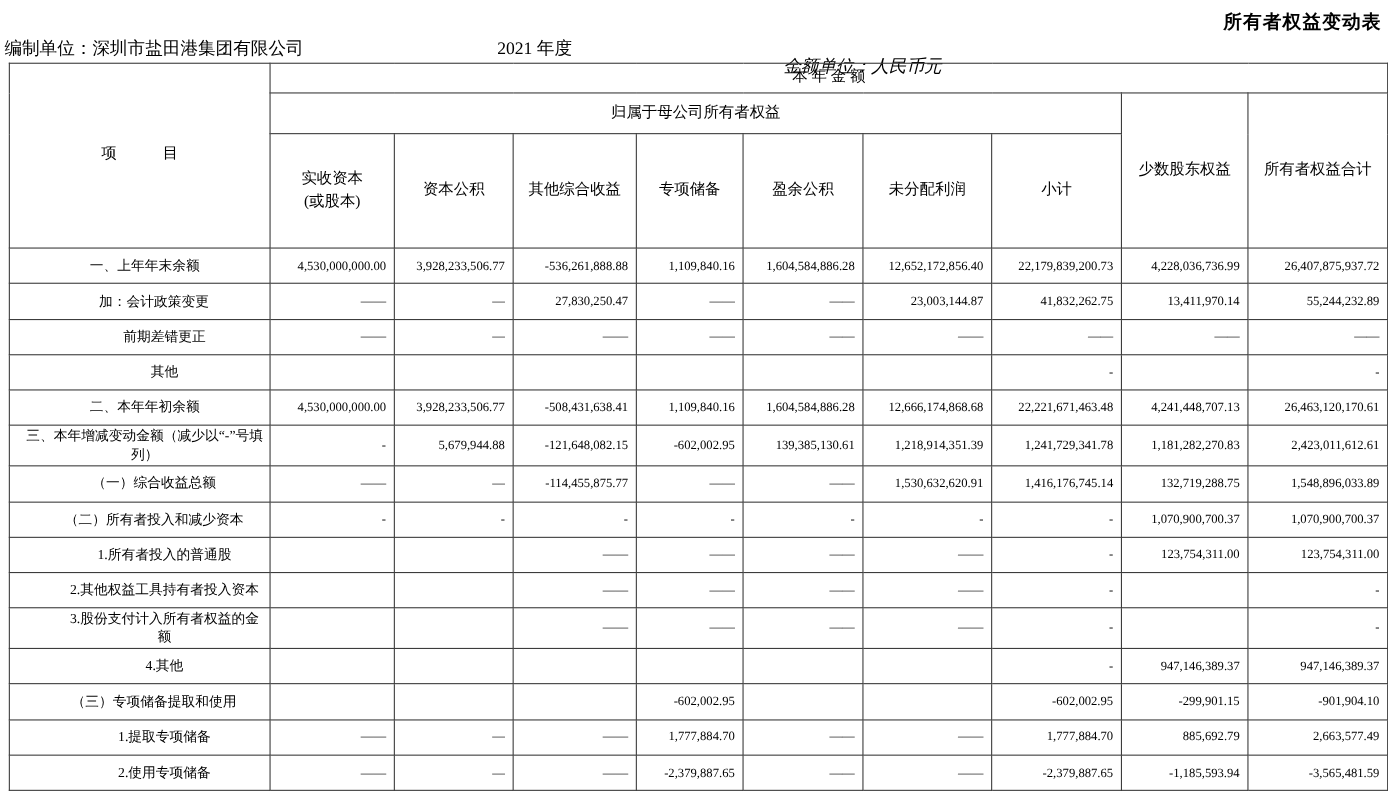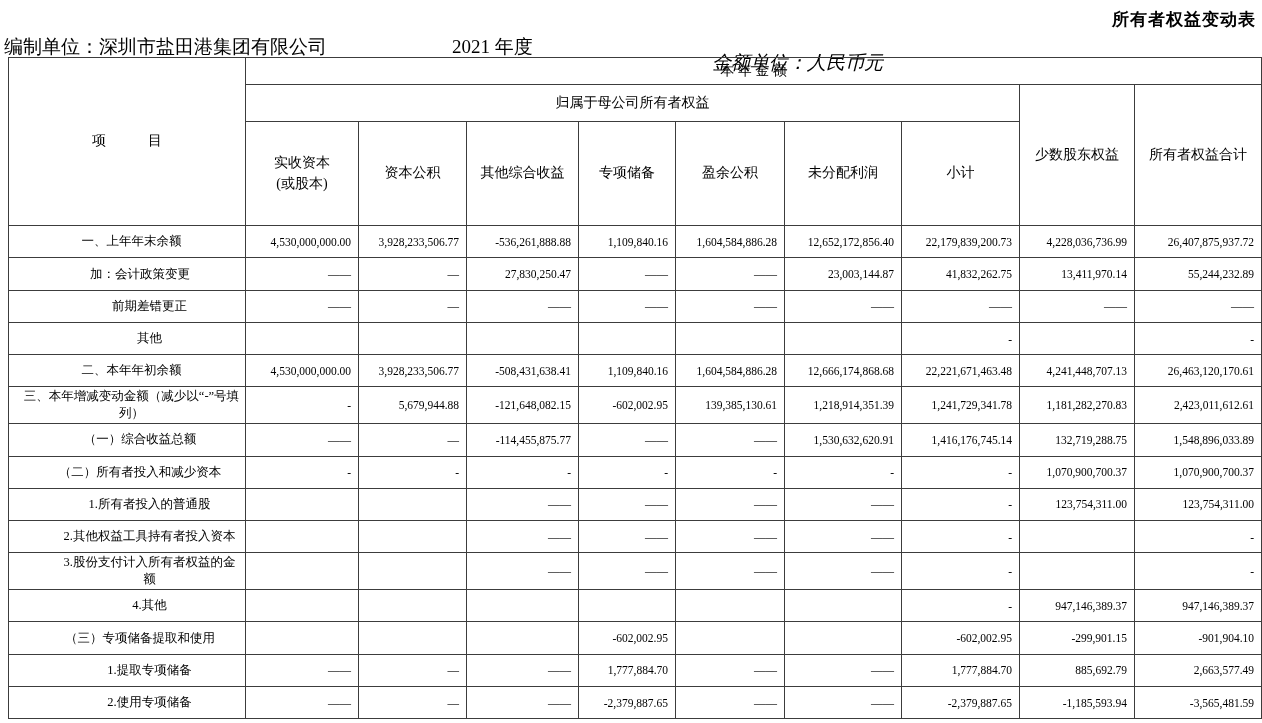--- a/index.html
+++ b/index.html
@@ -20,21 +20,21 @@
     left: 0;
     width: 1212px;
     text-align: right;
     font-size: 17px;
     font-weight: bold;
     letter-spacing: 1px;
     font-family: "Liberation Sans", "DejaVu Sans", sans-serif;
     margin-left: 44px;
   }
 
-  .meta { position: absolute; top: 34px; left: 0; width: 1150px; height: 20px; font-size: 19px; }
+  .meta { position: absolute; top: 34px; left: 0; width: 1150px; height: 20px; font-size: 16px; }
   .m-left  { position: absolute; left: 4px;   top: 0; }
   .m-mid   { position: absolute; left: 452px; top: 0; }
   .m-right { position: absolute; left: 712px; top: 16px; font-style: italic; }
 
   table.stmt {
     position: absolute;
     left: 8px;
     top: 57px;
     width: 1253px;
     border-collapse: collapse;

